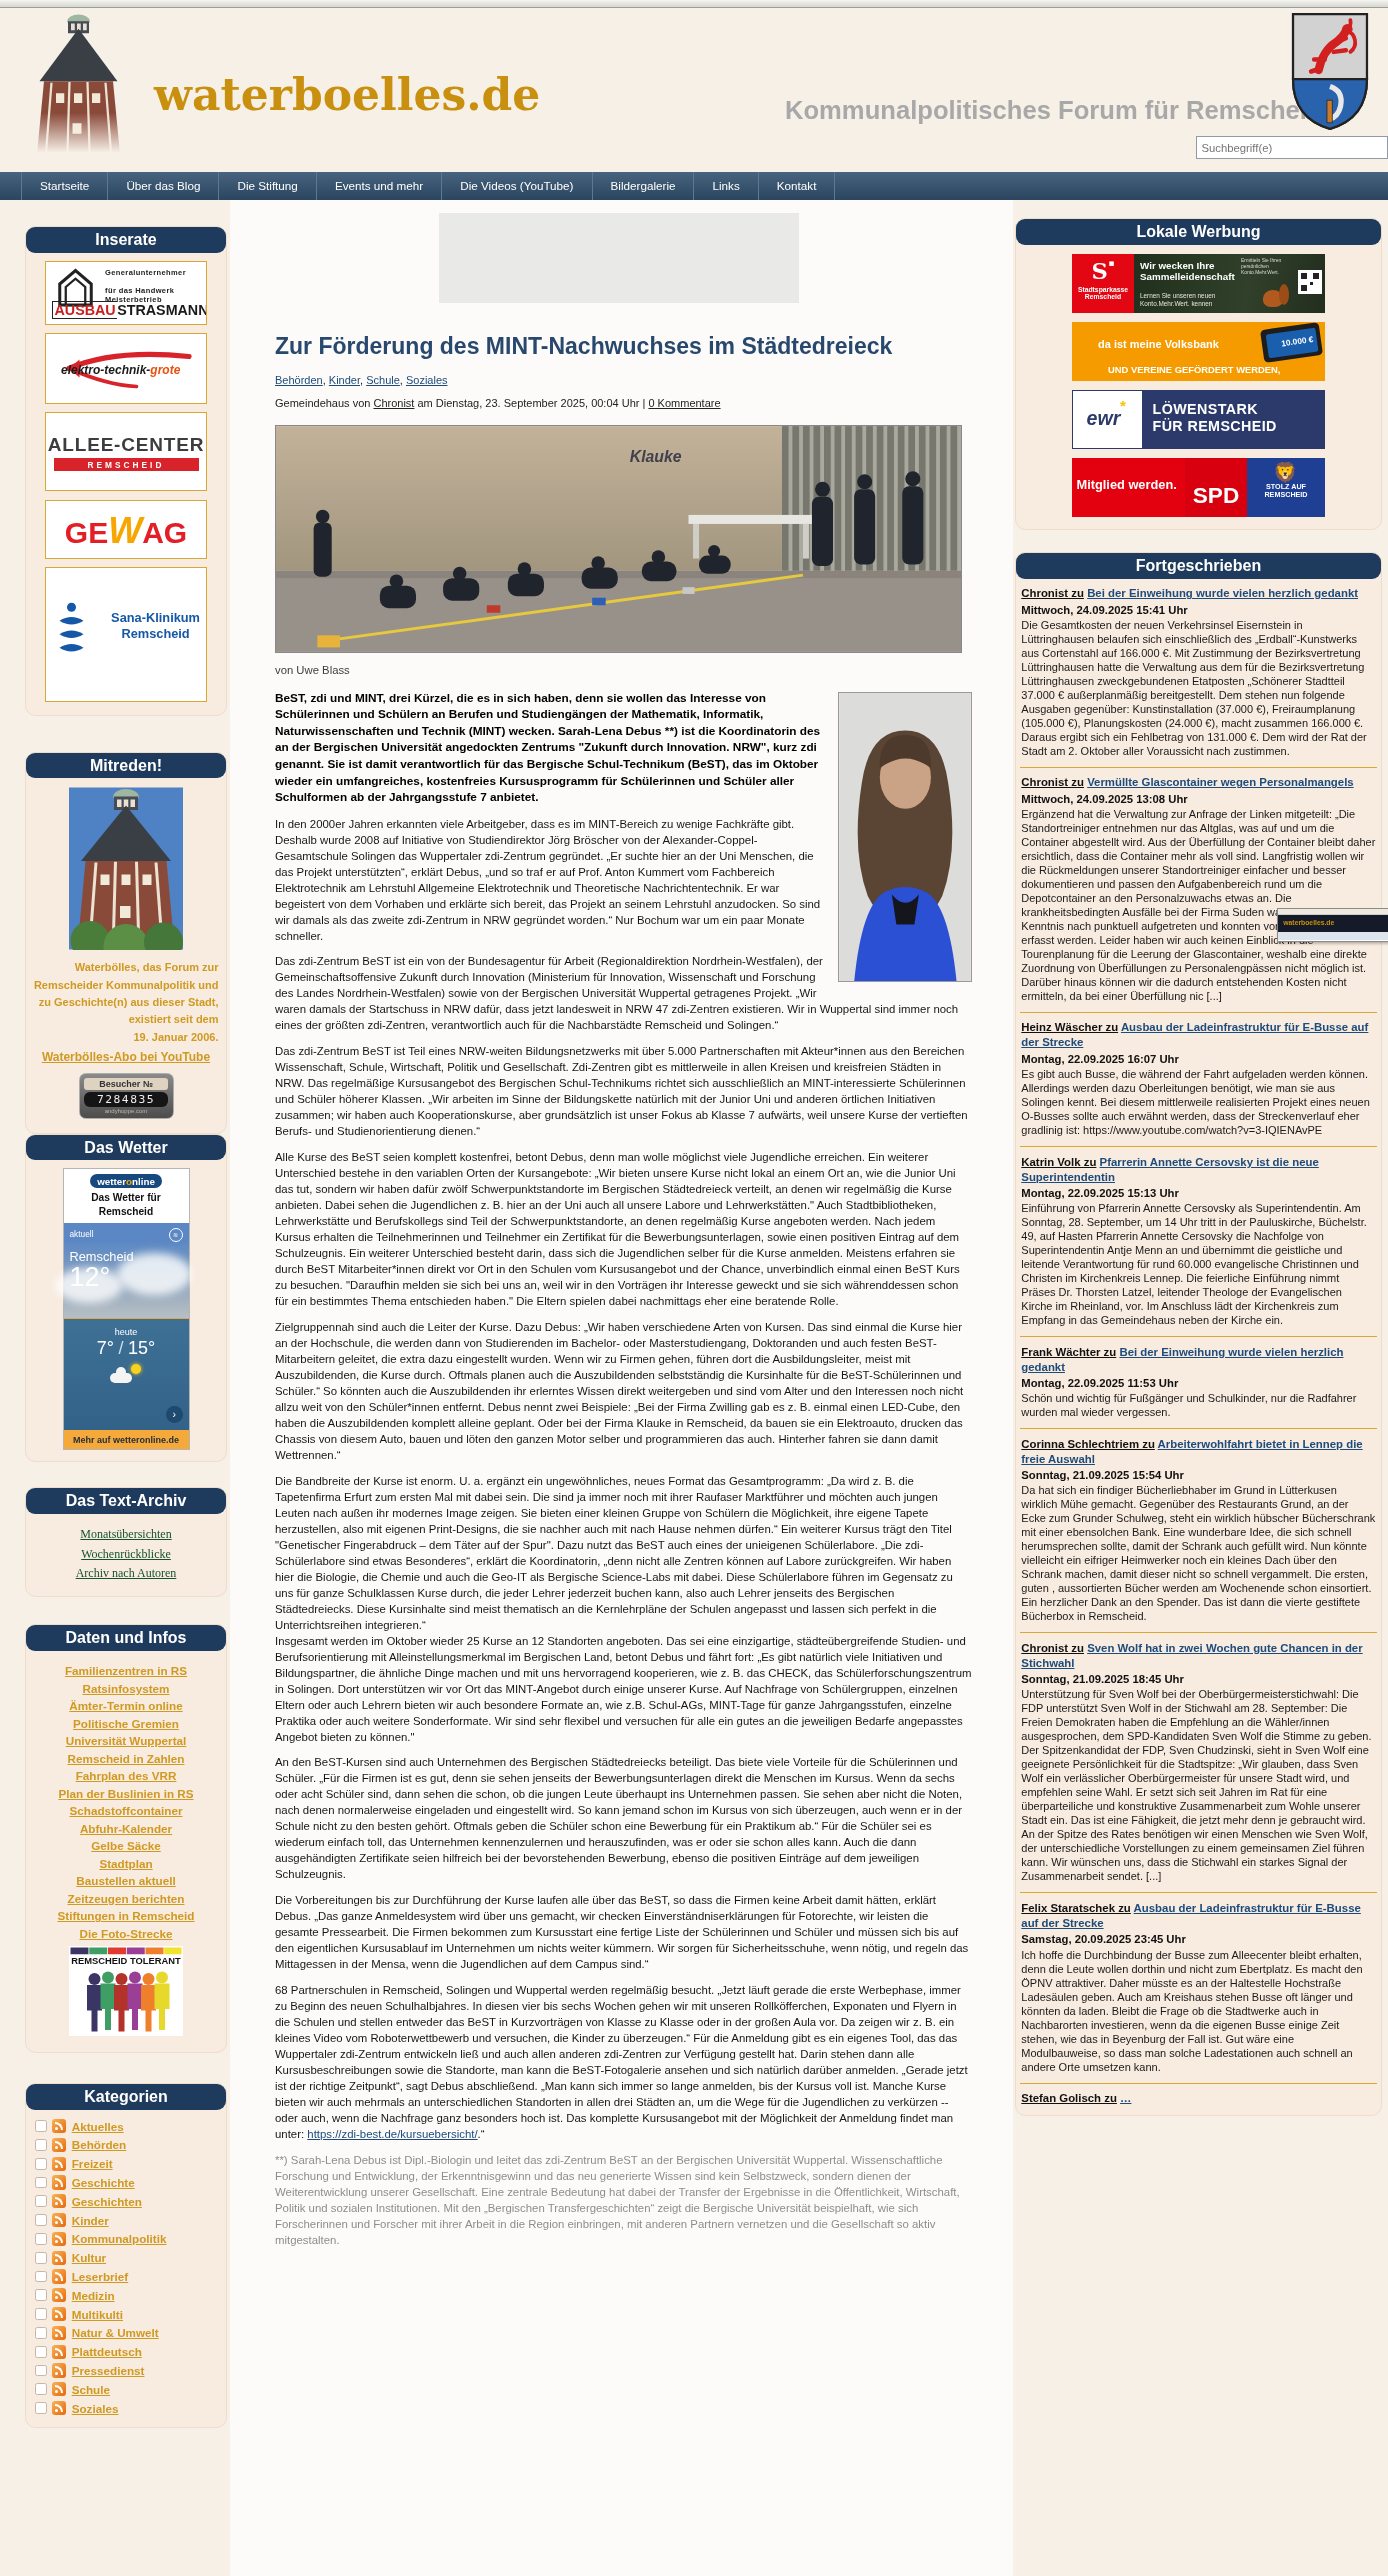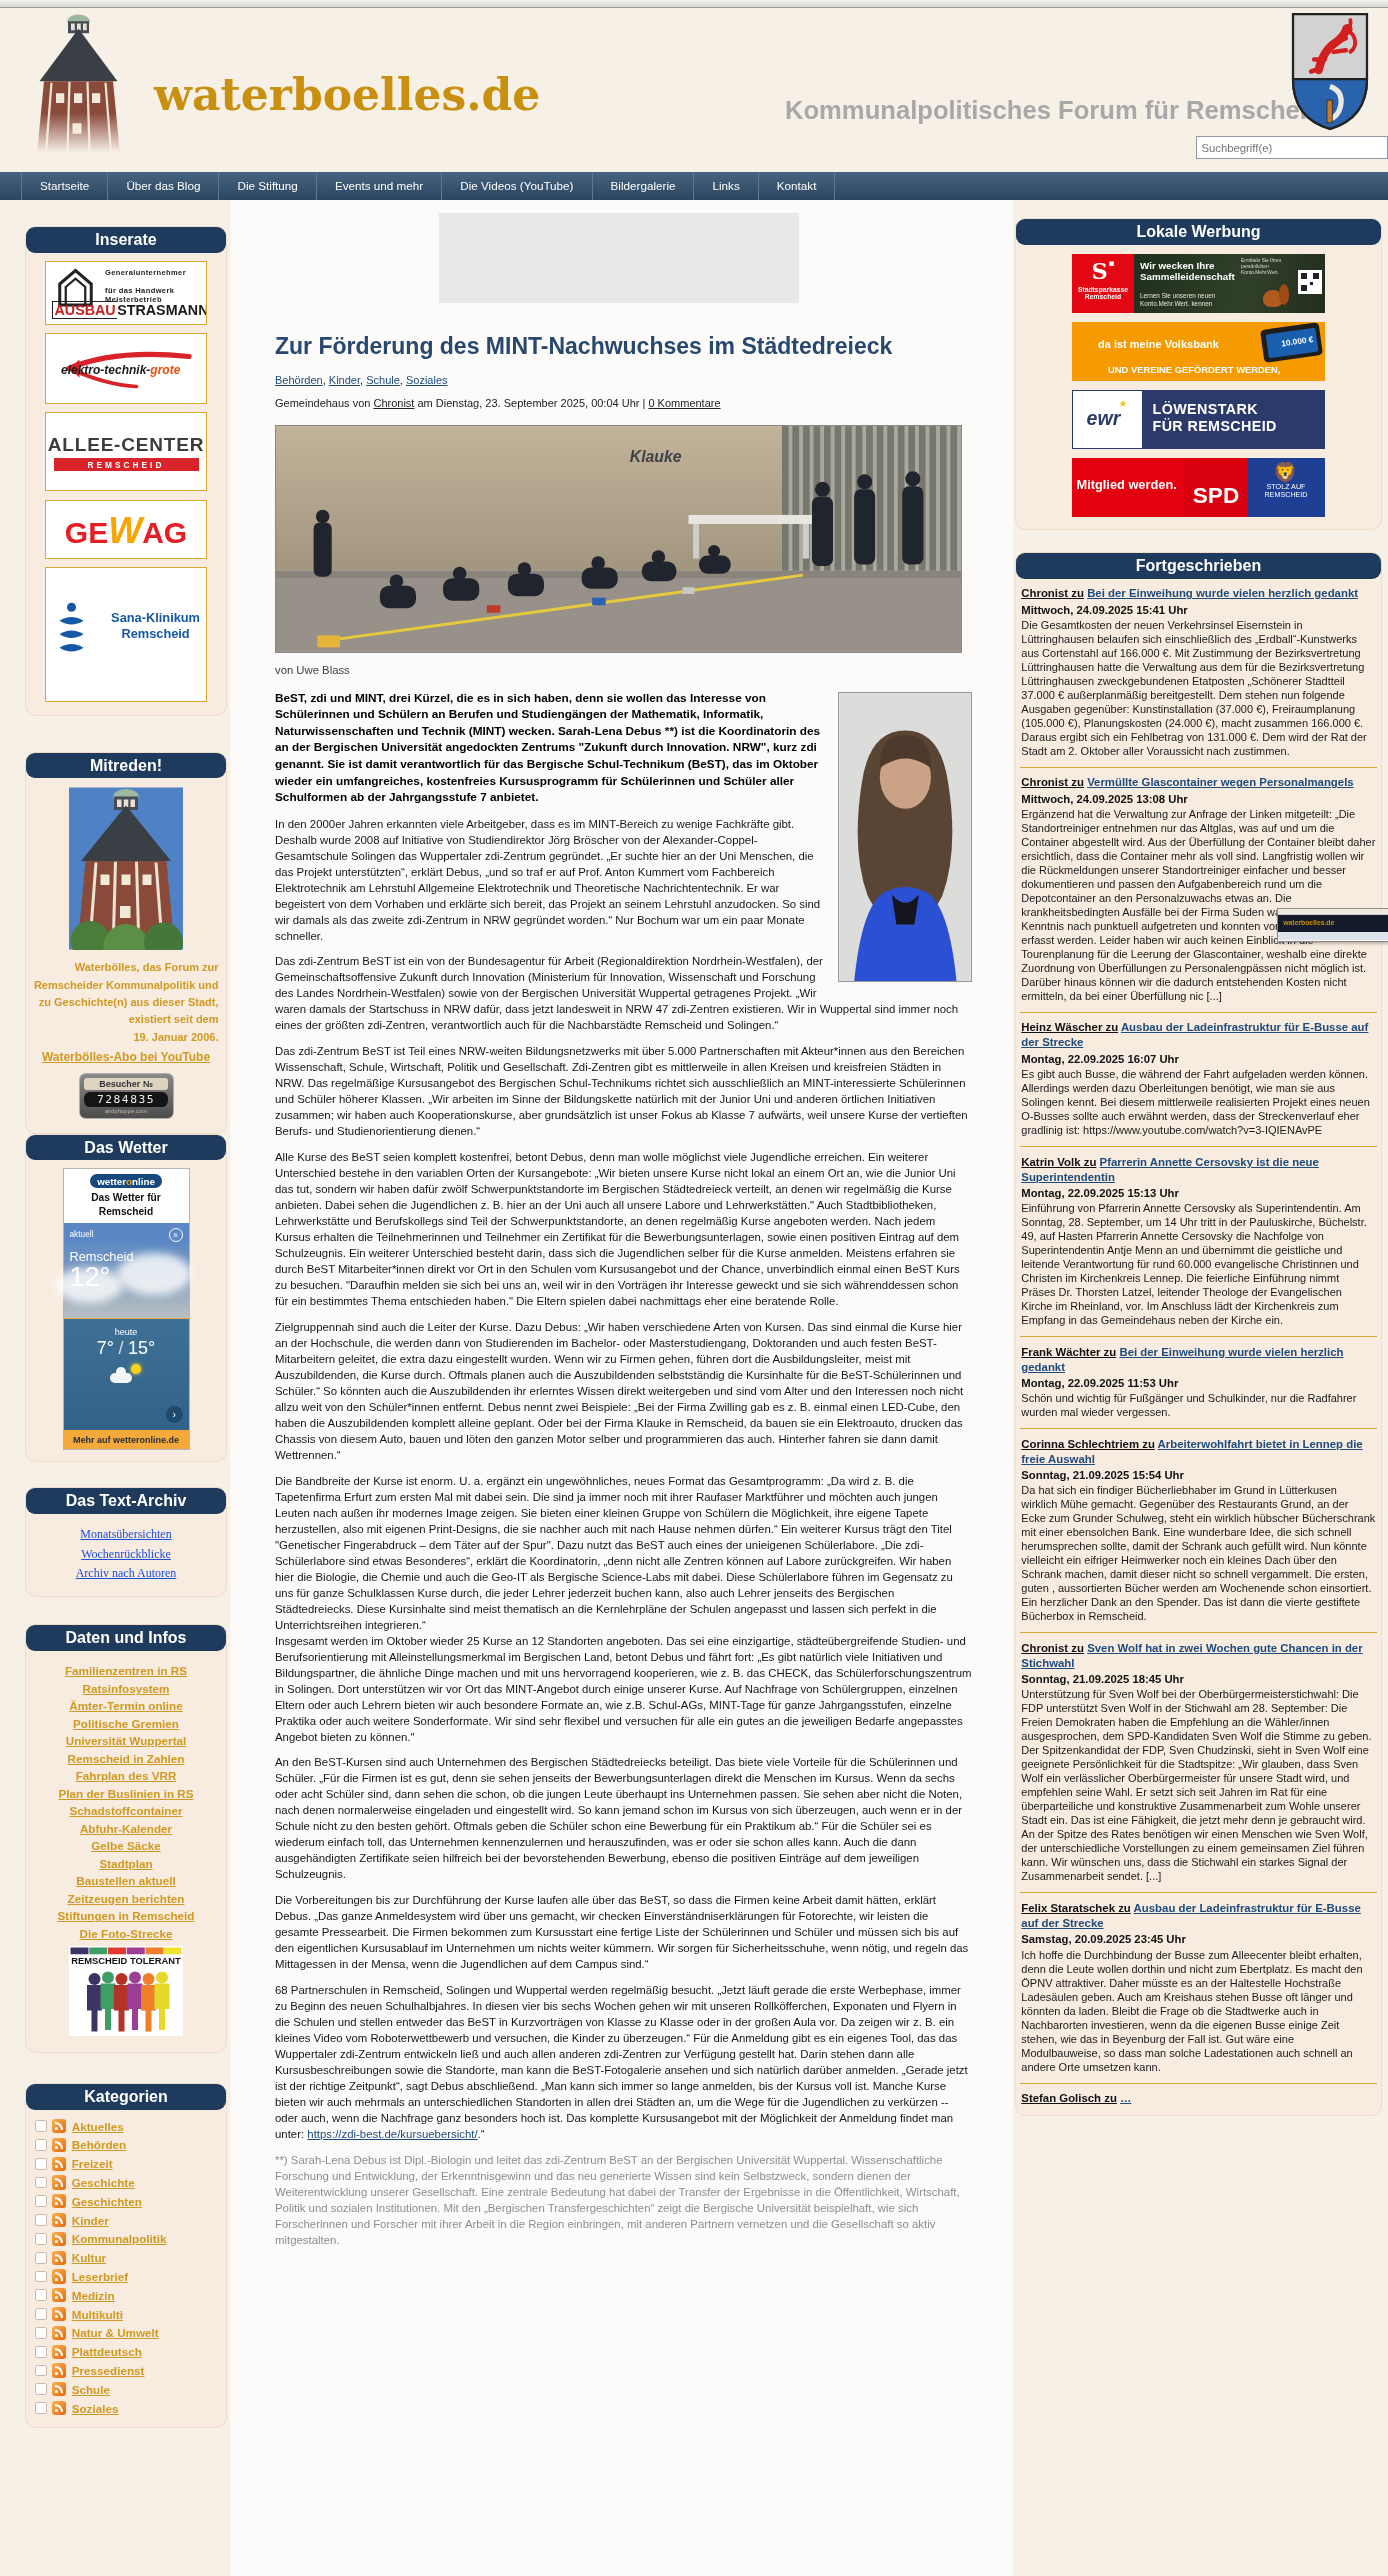--- a/index.html
+++ b/index.html
@@ -67,21 +67,21 @@
   .wo-mm i{font-style:normal;color:#cfdbe4;font-weight:300;padding:0 4.5px}
   .wo-ic{position:relative;width:33px;height:19.6px;margin:4.5px auto 0}
   .wo-sun{position:absolute;right:1.5px;top:0;width:10.5px;height:10.5px;background:#f7d21c;border-radius:50%;box-shadow:0 0 4.5px #f7d21c}
   .wo-cl{position:absolute;left:0;bottom:0;width:22.6px;height:10.5px;background:#f4f4f4;border-radius:6px}
   .wo-cl::before{content:"";position:absolute;left:6px;top:-5.3px;width:10.5px;height:10.5px;background:#f4f4f4;border-radius:50%}
   .wo-more{position:absolute;right:6px;bottom:7.5px;width:16.6px;height:16.6px;border-radius:50%;background:#1d4a6e;font-size:10.5px;line-height:16.6px}
   .wo-foot{background:#f5a93b;color:#253039;font-weight:bold;font-size:9px;text-align:center;padding:4.5px 0}
   
   .stats{color:#d09a22;font-weight:bold;font-size:12.8px;text-align:center;line-height:19px;padding:12px 0 13.6px}
   .arch{padding:9px 0 10.5px}
-  .arch a{display:block;text-align:center;font-family:"Liberation Serif",serif;font-size:12px;color:#1d4ed8;text-decoration:underline;margin:4.5px 0;cursor:pointer}
+  .arch a{display:block;text-align:center;font-family:"Liberation Serif",serif;font-size:12px;color:#14532d;text-decoration:underline;margin:4.5px 0;cursor:pointer}
   .daten{padding:9px 0 7.5px}
   .daten a{display:block;text-align:center;font-size:11.7px;font-weight:bold;color:#d09a22;text-decoration:underline;margin:4.5px 0;cursor:pointer}
   .tolerant{display:block;margin:6px auto 9px;background:#fff}
   .kats{padding:9px 0 7.5px}
   .kat{display:flex;align-items:center;gap:5.3px;margin:0 0 4.5px 9px}
   .cb{width:9.8px;height:9.8px;background:#fff;border:0.8px solid #c7b7a6;border-radius:2.3px;flex:none;cursor:pointer}
   .rss{width:14.3px;height:14.3px;border-radius:3px;background:linear-gradient(135deg,#f7b457,#e8670b);position:relative;flex:none;cursor:pointer}
   .rss::before{content:"";position:absolute;left:3px;bottom:3px;width:3px;height:3px;background:#fff;border-radius:50%}
   .rss::after{content:"";position:absolute;left:3px;bottom:3px;width:8.3px;height:8.3px;border:2.3px solid #fff;border-left:none;border-bottom:none;border-top-right-radius:100%;box-sizing:border-box}
   .kat a{font-size:11.7px;font-weight:bold;color:#d09a22;text-decoration:underline;cursor:pointer}
@@ -125,21 +125,21 @@
   .ewr{border:1.5px solid #2b3a6b;background:#fff;display:flex;box-sizing:border-box}
   .ewr-l{width:69px;position:relative;flex:none}
   .ewr-b{position:absolute;left:13.6px;top:16.6px;font-weight:900;font-style:italic;font-size:19.6px;color:#2b3a6b}
   .ewr-star{position:absolute;left:47px;top:6px;color:#f5c400;font-size:15px;font-weight:900}
   .ewr-r{flex:1;background:#2b3a6b;color:#fff;font-weight:900;font-size:14.3px;line-height:17.3px;padding:10.5px 0 0 10.5px;letter-spacing:0.4px}
   .spd{display:flex}
   .spd-1{width:113px;background:#e3000f;color:#fff;font-weight:bold;font-size:12.8px;padding:19.6px 0 0 4.5px;box-sizing:border-box;flex:none}
   .spd-2{width:62px;background:#d8000e;color:#fff;font-weight:900;font-size:22.6px;padding-top:25.6px;text-align:center;flex:none}
   .spd-3{flex:1;background:#1e3f94;color:#fff;position:relative;text-align:center}
   .spd-lion{font-size:19.6px;line-height:22.6px;margin-top:3px}
-  .spd-claim{font-weight:400;font-size:7.2px;line-height:8.3px}
+  .spd-claim{font-weight:700;font-size:7.2px;line-height:8.3px}
   
   .fg{padding:0 3.8px}
   .fge{padding:7.5px 1.5px 9px;border-bottom:1.5px solid #d9a733}
   .fge:last-child{border-bottom:none}
   .fge-h{font-size:11.4px;font-weight:bold;line-height:15px}
   .fge-h .au{color:#111;text-decoration:underline}
   .fge-h a{color:#1d4b7c;text-decoration:underline;cursor:pointer}
   .fge-date{font-size:11.3px;font-weight:bold;margin-top:2.3px;color:#111}
   .fge-body{font-size:11px;line-height:14px;margin-top:2.3px;color:#1a1a1a}
   

